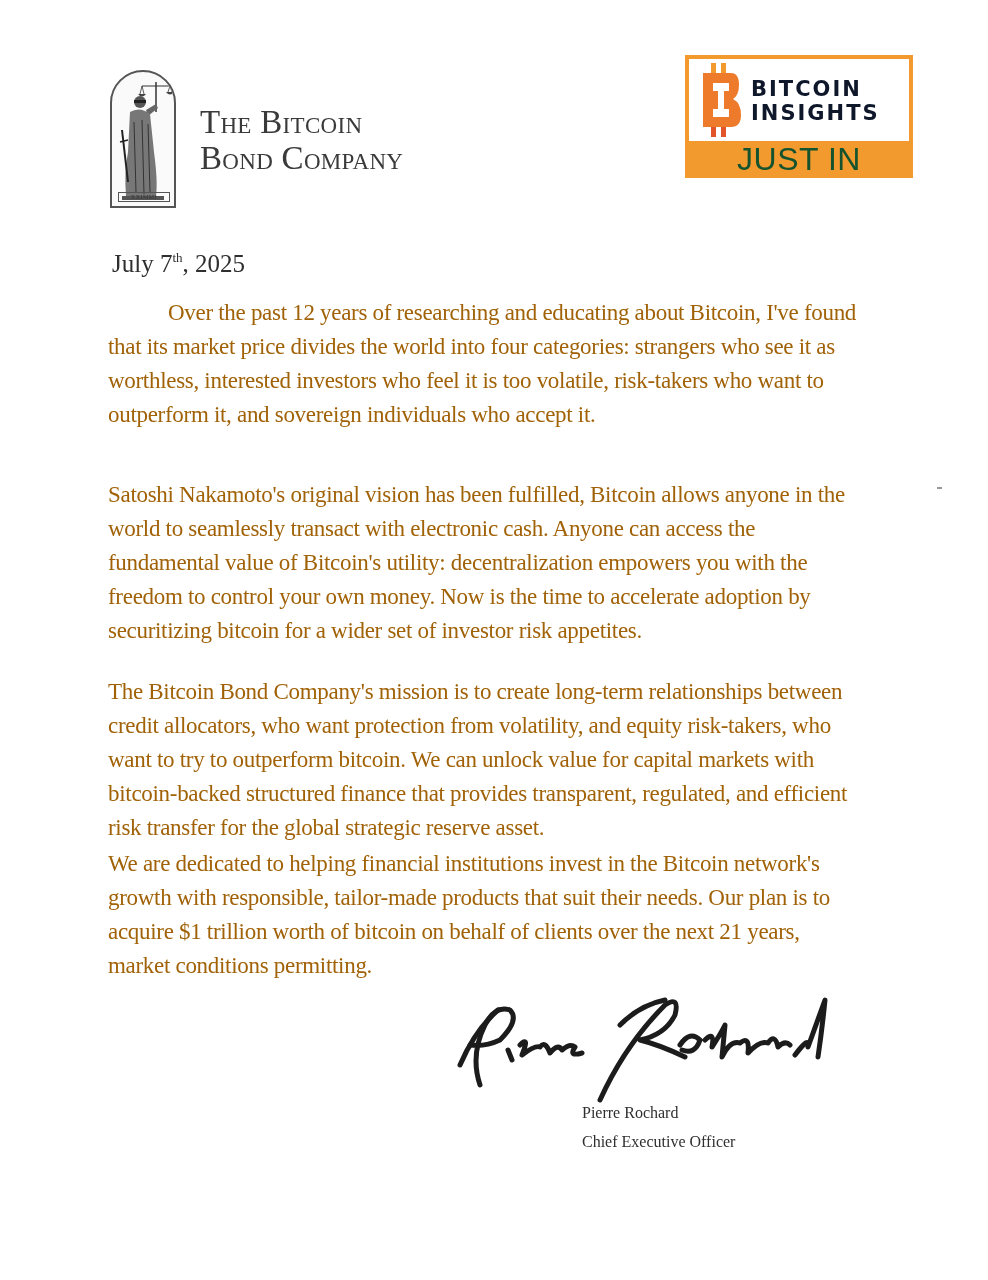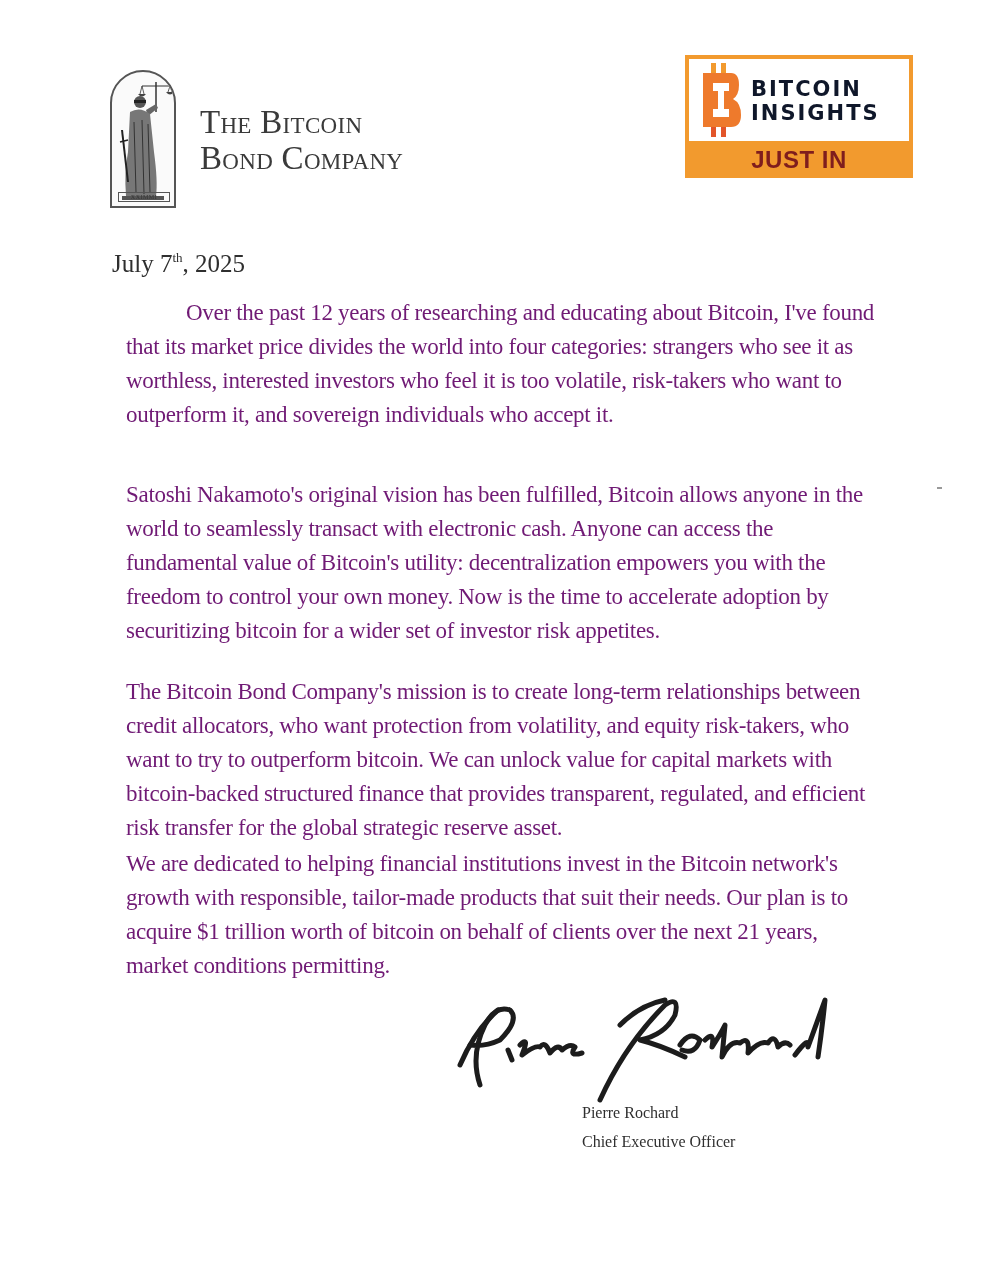--- a/index.html
+++ b/index.html
@@ -6,24 +6,24 @@
     body { width: 988px; height: 1280px; position: relative; overflow: hidden; font-family: "Liberation Serif", "DejaVu Serif", serif; color: #2b2b2b; }
     .logo-frame { position: absolute; left: 110px; top: 70px; width: 66px; height: 138px; border: 2px solid #555; border-radius: 33px 33px 0 0; box-sizing: border-box; background: #fafafa; overflow: hidden; }
     .logo-frame svg { position: absolute; left: 0; top: 0; }
     .logo-plaque { position: absolute; left: 6px; bottom: 4px; width: 50px; height: 8px; border: 1px solid #555; font-size: 6px; line-height: 8px; text-align: center; color: #333; letter-spacing: 0.5px; }
     .company-name { position: absolute; left: 200px; top: 104px; font-size: 33px; line-height: 36px; color: #3a3a3a; font-variant: small-caps; letter-spacing: 0.3px; }
     .company-name div { white-space: nowrap; }
     .badge { position: absolute; left: 685px; top: 55px; width: 228px; height: 123px; background: #f29a2e; box-sizing: border-box; padding: 4px; }
     .badge-top { background: #ffffff; height: 82px; position: relative; }
     .btc-glyph { position: absolute; left: 12px; top: 4px; width: 40px; height: 74px; }
     .badge-text { position: absolute; left: 62px; top: 18px; font-family: "DejaVu Sans", sans-serif; font-weight: bold; font-size: 21px; line-height: 24px; color: #0f172a; letter-spacing: 2px; }
-    .badge-bottom { height: 37px; text-align: center; font-family: "Liberation Sans", sans-serif; font-weight: bold; font-size: 24px; line-height: 37px; color: #7f1d1d; letter-spacing: 0.5px; }
+    .badge-bottom { height: 37px; text-align: center; font-family: "Liberation Sans", sans-serif; font-weight: normal; font-size: 32px; line-height: 37px; color: #14532d; letter-spacing: 0.5px; }
     .date { position: absolute; left: 112px; top: 250px; font-size: 25px; color: #2f2f2f; }
     .date sup { font-size: 13px; vertical-align: 10px; margin-top: 35px; }
-    .letter { position: absolute; left: 126px; width: 750px; font-size: 23px; line-height: 34px; color: #701a75; letter-spacing: -0.3px; }
+    .letter { position: absolute; left: 108px; width: 750px; font-size: 23px; line-height: 34px; color: #a16207; letter-spacing: -0.3px; }
     .p1 { top: 296px; text-indent: 60px; }
     .p2 { top: 478px; }
     .p3 { top: 628px; margin-top: 47px; }
     .p4 { top: 847px; }
     .signature { position: absolute; left: 450px; top: 985px; width: 420px; height: 120px; }
     .sign-block { position: absolute; left: 582px; top: 1098px; font-size: 16px; line-height: 29px; color: #2f2f2f; }
     .stray { position: absolute; left: 937px; top: 487px; width: 5px; height: 2px; background: #999; }
   </style>
 </head>
 <body>

